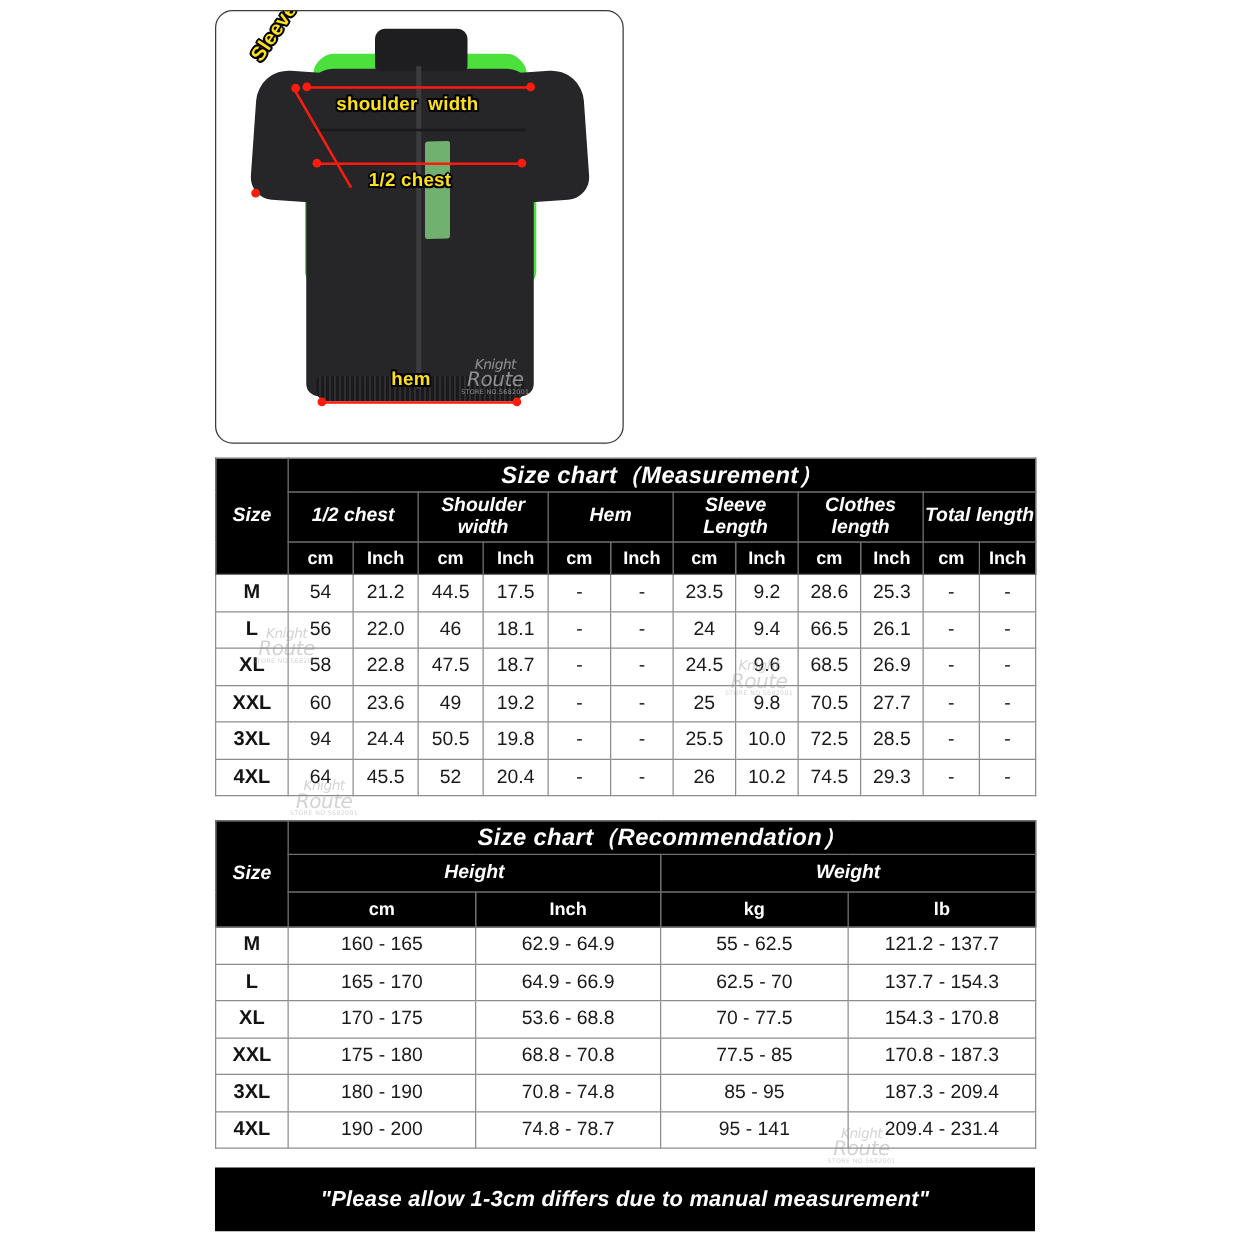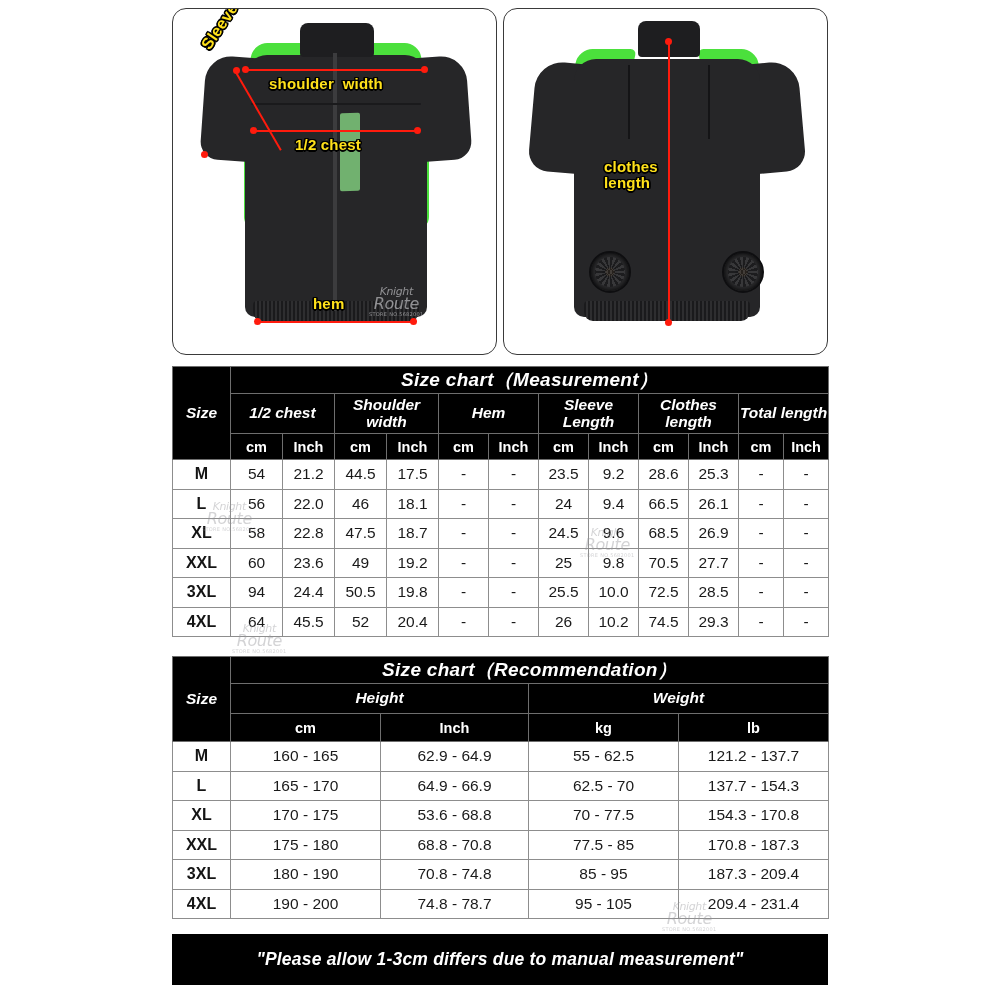--- a/index.html
+++ b/index.html
@@ -172,52 +172,20 @@
         <div class="mdot" style="left:237px;top:309px;"></div>
         <div class="mlabel" style="left:140px;top:286px;">hem</div>
 
         <div class="mline" style="left:61px;top:62px;width:2px;height:92px;transform:rotate(-30deg);transform-origin:top left;"></div>
         <div class="mdot" style="left:60px;top:58px;"></div>
         <div class="mdot" style="left:28px;top:142px;"></div>
         <div class="mlabel rot" style="left:25px;top:34px;">Sleeve Length</div>
       </div>
     </div>
 
-    <div class="photo-panel">
-      <div class="jacket">
-
-        <div class="jk-green" style="left:72px;top:40px;width:58px;height:24px;border-radius:14px 6px 0 10px;transform:skewX(-12deg);"></div>
-        <div class="jk-green" style="left:196px;top:40px;width:58px;height:24px;border-radius:6px 14px 10px 0;transform:skewX(12deg);"></div>
-
-        <div class="jk-green" style="left:70px;top:120px;width:22px;height:92px;border-radius:10px 0 6px 12px;"></div>
-        <div class="jk-green" style="left:234px;top:120px;width:22px;height:92px;border-radius:0 10px 12px 6px;"></div>
-
-        <div class="jk-body" style="left:28px;top:54px;width:70px;height:110px;border-radius:28px 10px 14px 20px;transform:rotate(5deg);"></div>
-        <div class="jk-body" style="left:228px;top:54px;width:70px;height:110px;border-radius:10px 28px 20px 14px;transform:rotate(-5deg);"></div>
-
-        <div class="jk-body" style="left:70px;top:50px;width:186px;height:258px;border-radius:22px 22px 10px 10px;"></div>
-
-        <div class="jk-dark" style="left:80px;top:292px;width:166px;height:20px;border-radius:4px 4px 9px 9px;
-                    background:repeating-linear-gradient(90deg,#1a1a1c 0 2px,#2e2e30 2px 4px);"></div>
-
-        <div class="jk-collar" style="left:134px;top:12px;width:62px;height:36px;"></div>
-
-        <div style="position:absolute;left:124px;top:56px;width:2px;height:74px;background:#141416;"></div>
-        <div style="position:absolute;left:204px;top:56px;width:2px;height:74px;background:#141416;"></div>
-
-        <div class="fan" style="left:85px;top:242px;"></div>
-        <div class="fan" style="left:218px;top:242px;"></div>
-
-        <div class="mline v" style="left:164px;top:32px;height:282px;"></div>
-        <div class="mdot" style="left:161px;top:29px;"></div>
-        <div class="mdot" style="left:161px;top:310px;"></div>
-        <div class="mlabel two" style="left:100px;top:150px;">clothes
-length</div>
-      </div>
-    </div>
   </div>
 
   <table id="table1">
     <colgroup>
       <col style="width:58px">
         <col style="width:52px">
         <col style="width:52px">
       <col style="width:52px">
         <col style="width:52px">
         <col style="width:50px">
@@ -408,21 +376,21 @@
           <td class="body-size">3XL</td>
           <td class="body-val">180 - 190</td>
           <td class="body-val">70.8 - 74.8</td>
           <td class="body-val">85 - 95</td>
           <td class="body-val">187.3 - 209.4</td>
         </tr>
         <tr style="height: 29.5px;">
           <td class="body-size">4XL</td>
           <td class="body-val">190 - 200</td>
           <td class="body-val">74.8 - 78.7</td>
-          <td class="body-val">95 - 105</td>
+          <td class="body-val">95 - 141</td>
           <td class="body-val">209.4 - 231.4</td>
         </tr>
       </tbody>
   </table>
 
   <div class="wmark dim" style="left:202px;top:502px;">
     <span class="l1">Knight</span>
     <span class="l2">Route</span>
     <span class="l3">STORE NO.5682001</span>
   </div>

